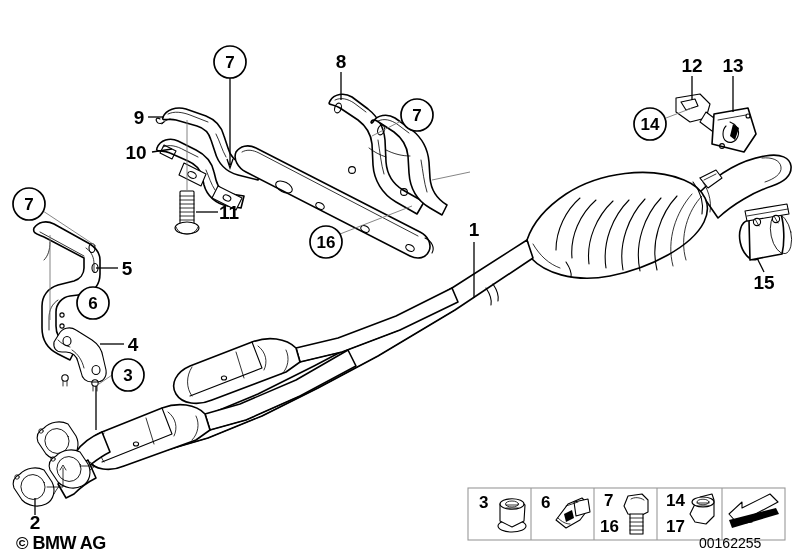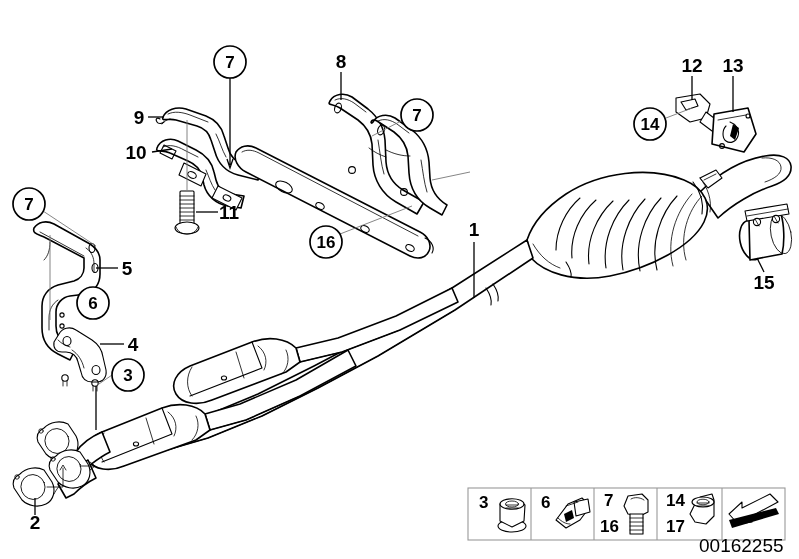--- a/index.html
+++ b/index.html
@@ -19,21 +19,21 @@
     font-size:18px;
     font-weight:bold;
     letter-spacing:-0.5px;
     font-family:"Liberation Sans", sans-serif;
     white-space:nowrap;
   }
   .copyright .csym{font-size:17px;}
   .refno{
     position:absolute;
     left:699px;top:535px;
-    font-size:19px;
+    font-size:14px;
     font-family:"Liberation Sans", sans-serif;
     letter-spacing:0px;
     white-space:nowrap;
   }
 </style>
 </head>
 <body>
 
 <div id="stage">
 
@@ -508,16 +508,20 @@
     <g>
       <g>
         <path class="wfill2" d="M729,514 L742,502 L742,508 L770,494 L778,502 L748,518 L752,522 L738,524 Z"></path>
         <path class="dark" d="M729,520 L776,508 L779,514 L732,528 Z"></path>
       </g>
     </g>
   </g>
 
 </svg>
 
+<div class="copyright">
+  <span class="csym">©</span>
+  <span>BMW AG</span>
+</div>
 
 <div class="refno">00162255</div>
 
 </div>
 
 </body></html>

